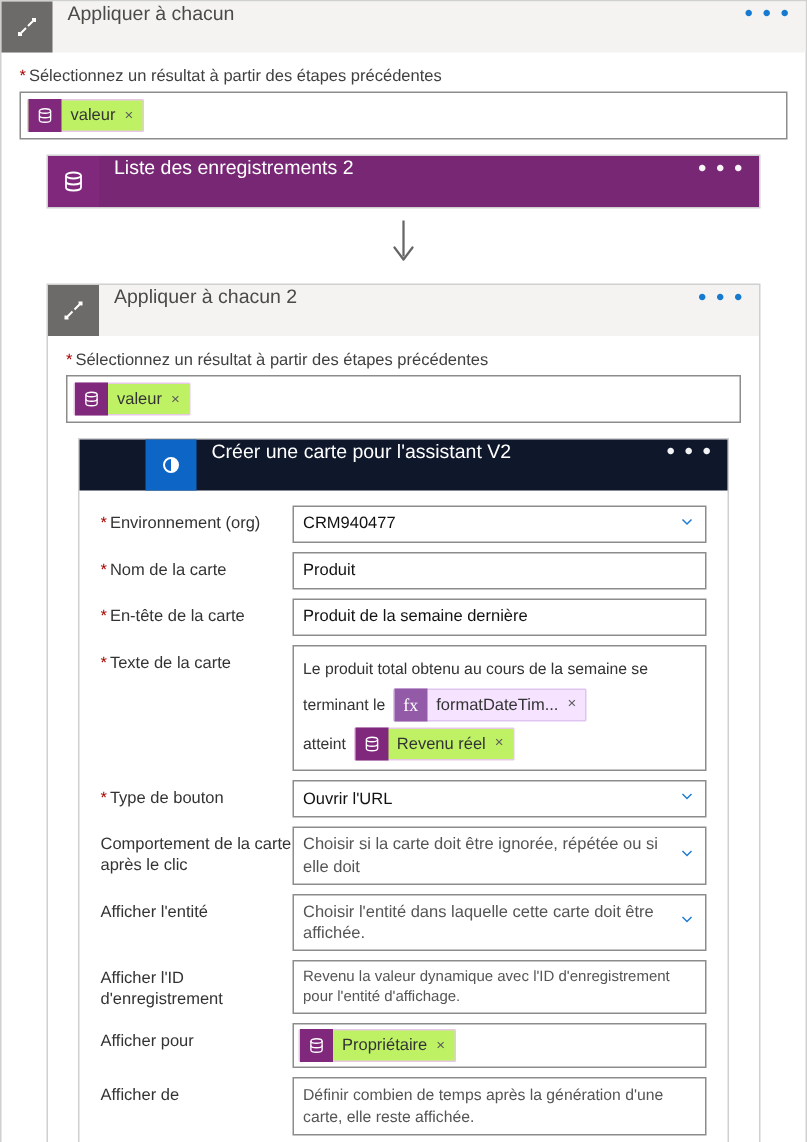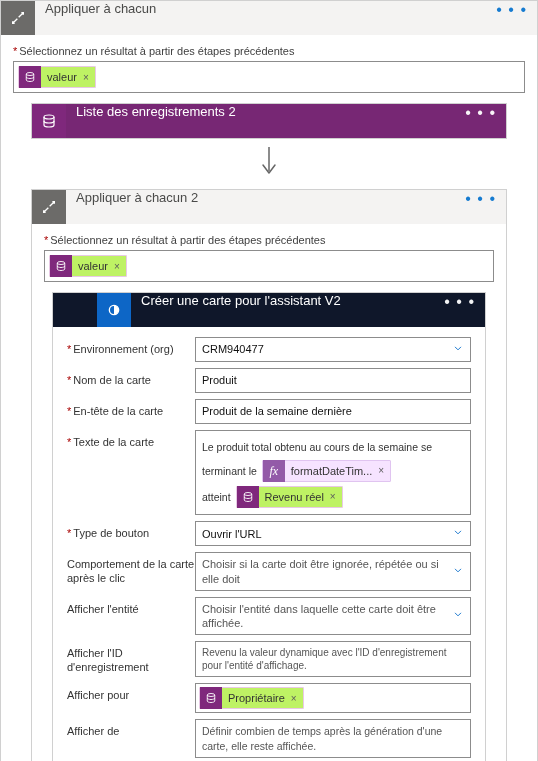--- a/index.html
+++ b/index.html
@@ -23,21 +23,21 @@
   .body-pad { padding: 10px 12px 14px 12px; }
   .label-small { font-size: 11px; color: #404040; margin-bottom: 4px; display: block; }
   .token-box { border: 1px solid #8c8c8c; background: #fff; padding: 4px; display: flex; align-items: center; }
   .token {
     display: inline-flex; align-items: center; background: #bef264;
     border: 1px solid #e8c9e5; border-radius: 1px; height: 22px; padding-right: 6px;
     font-size: 11px; color: #333;
   }
   .token-icon { width: 22px; height: 22px; background: #7f287c; color: #fff; display: inline-flex; align-items: center; justify-content: center; margin-right: 6px; font-size: 10px; }
   .token-pink { background: #f6e3ff; border: 1px solid #e0c4f0; }
-  .token-pink .token-icon { background: #935aa8; font-style: italic; font-family: Georgia, serif; font-size: 12px; }
+  .token-pink .token-icon { background: #935aa8; font-family: Georgia, serif; font-size: 12px; }
   .token-x { margin-left: 6px; color: #5c5c5c; font-size: 10px; }
 
   .nested { margin: 10px 18px 14px 18px; }
   .nested-box { border: 1px solid #d0d0d0; }
 
   .arrow-wrap { display: flex; justify-content: center; padding: 6px 0 14px 0; }
 
   .form-row { display: flex; align-items: flex-start; margin-bottom: 6px; }
   .form-label { width: 128px; flex-shrink: 0; font-size: 11px; color: #333; padding-top: 6px; line-height: 1.25; }
   .form-field { flex: 1; }

